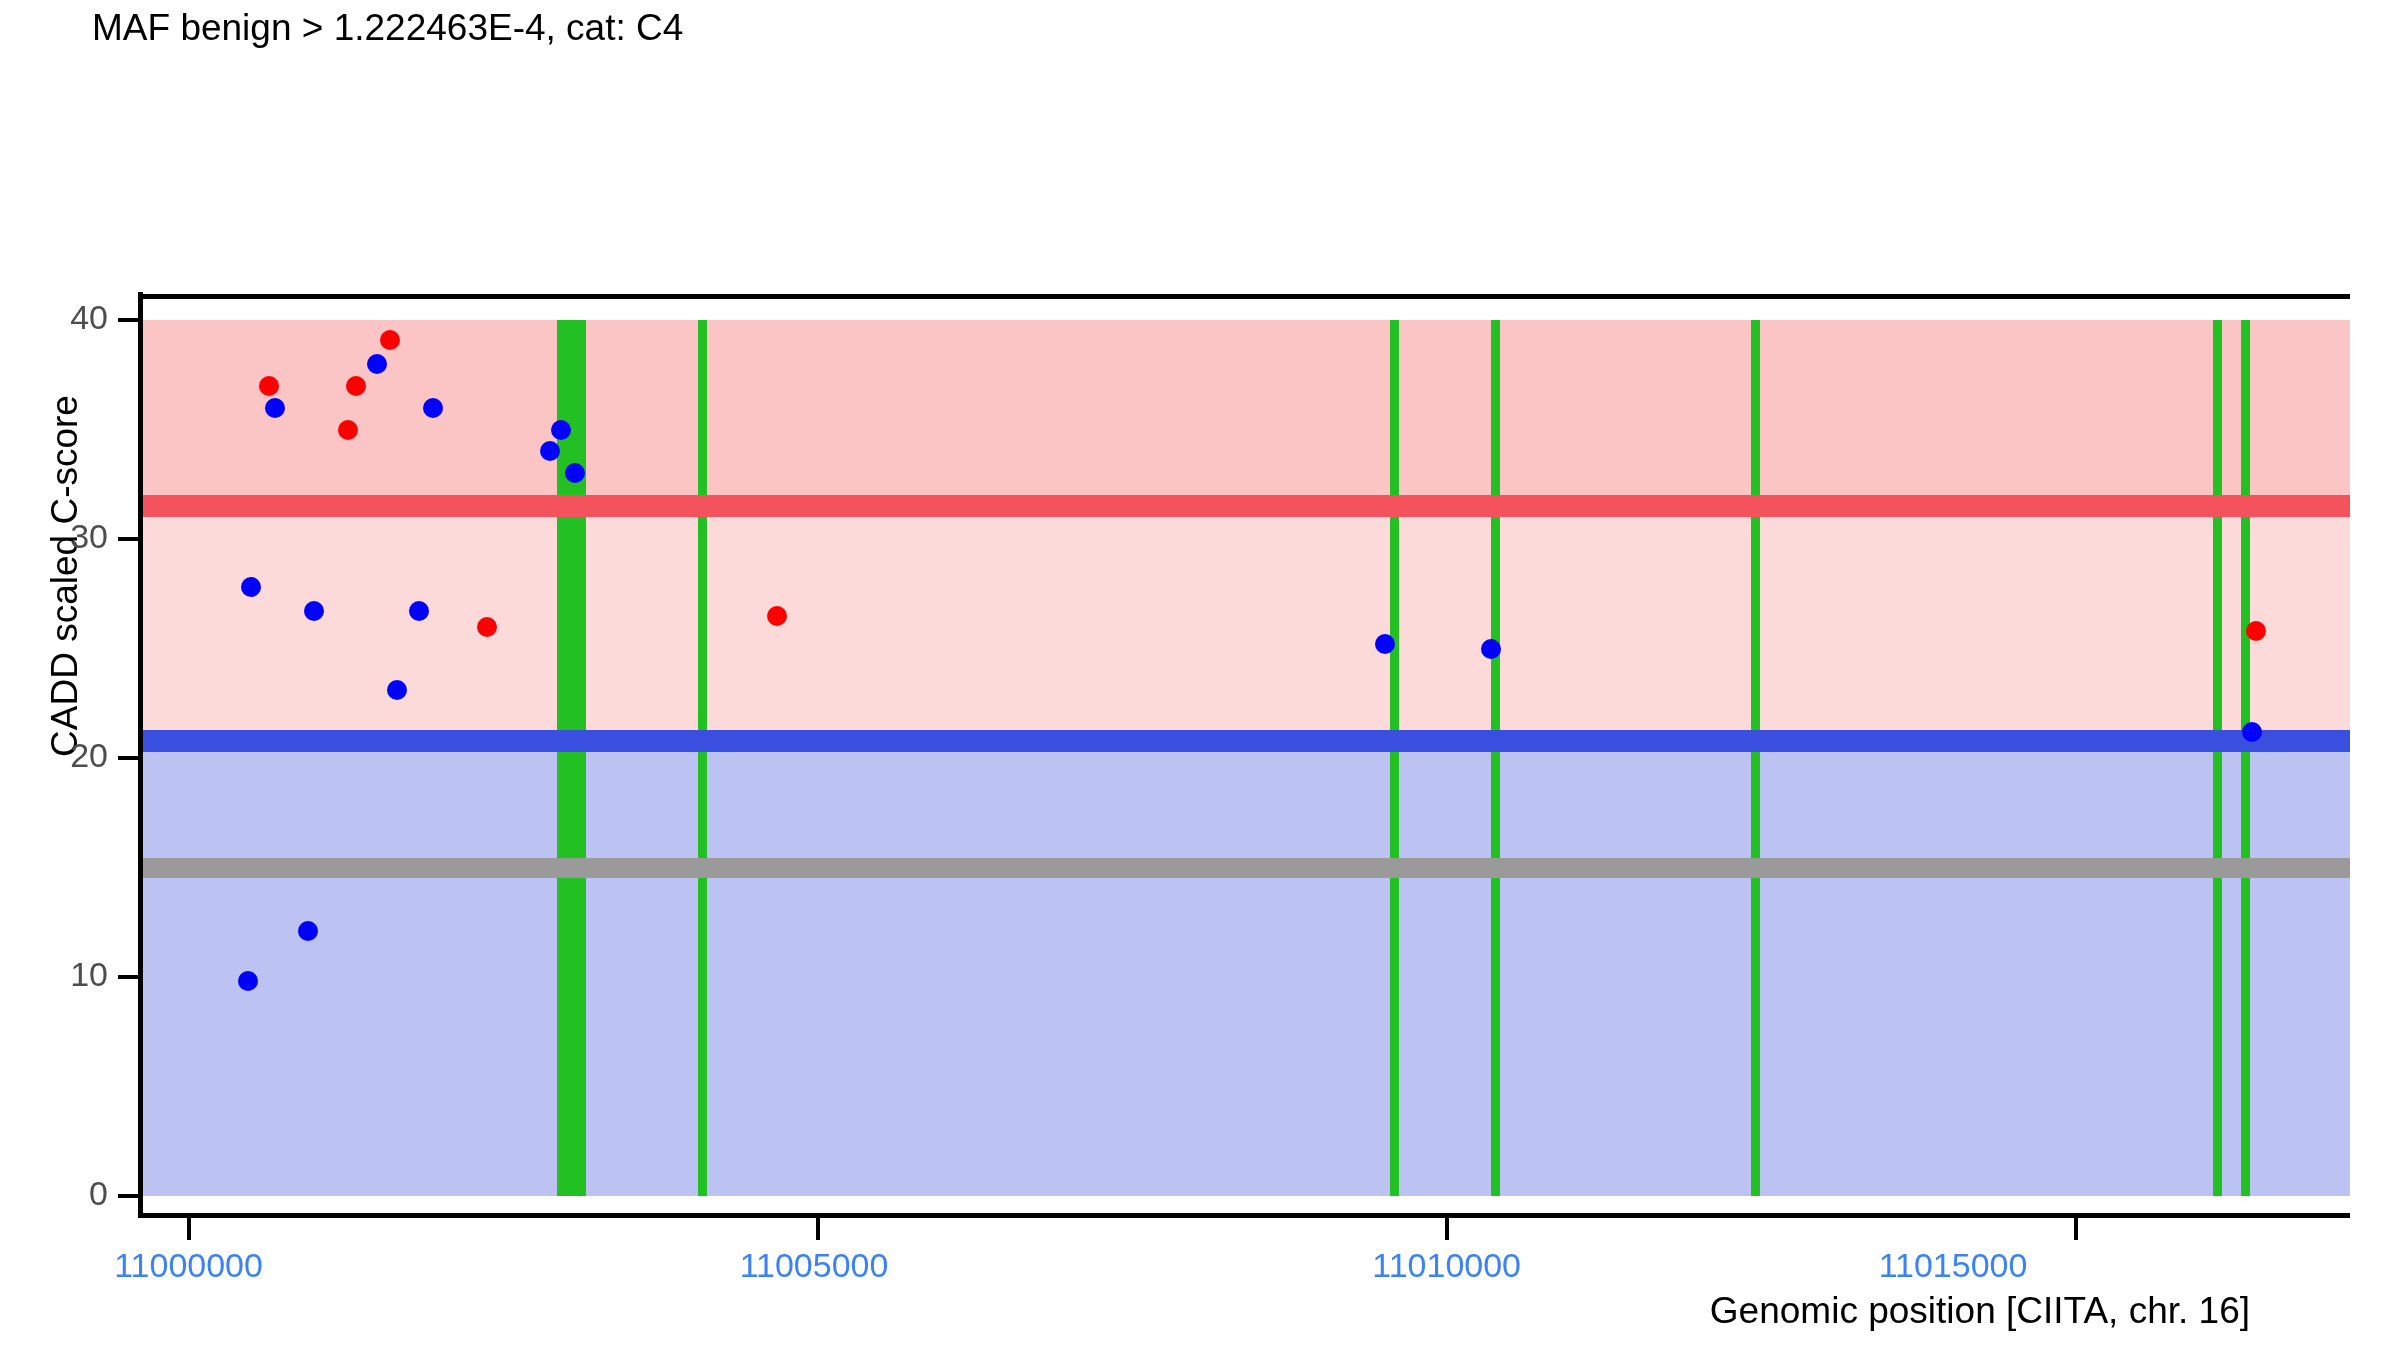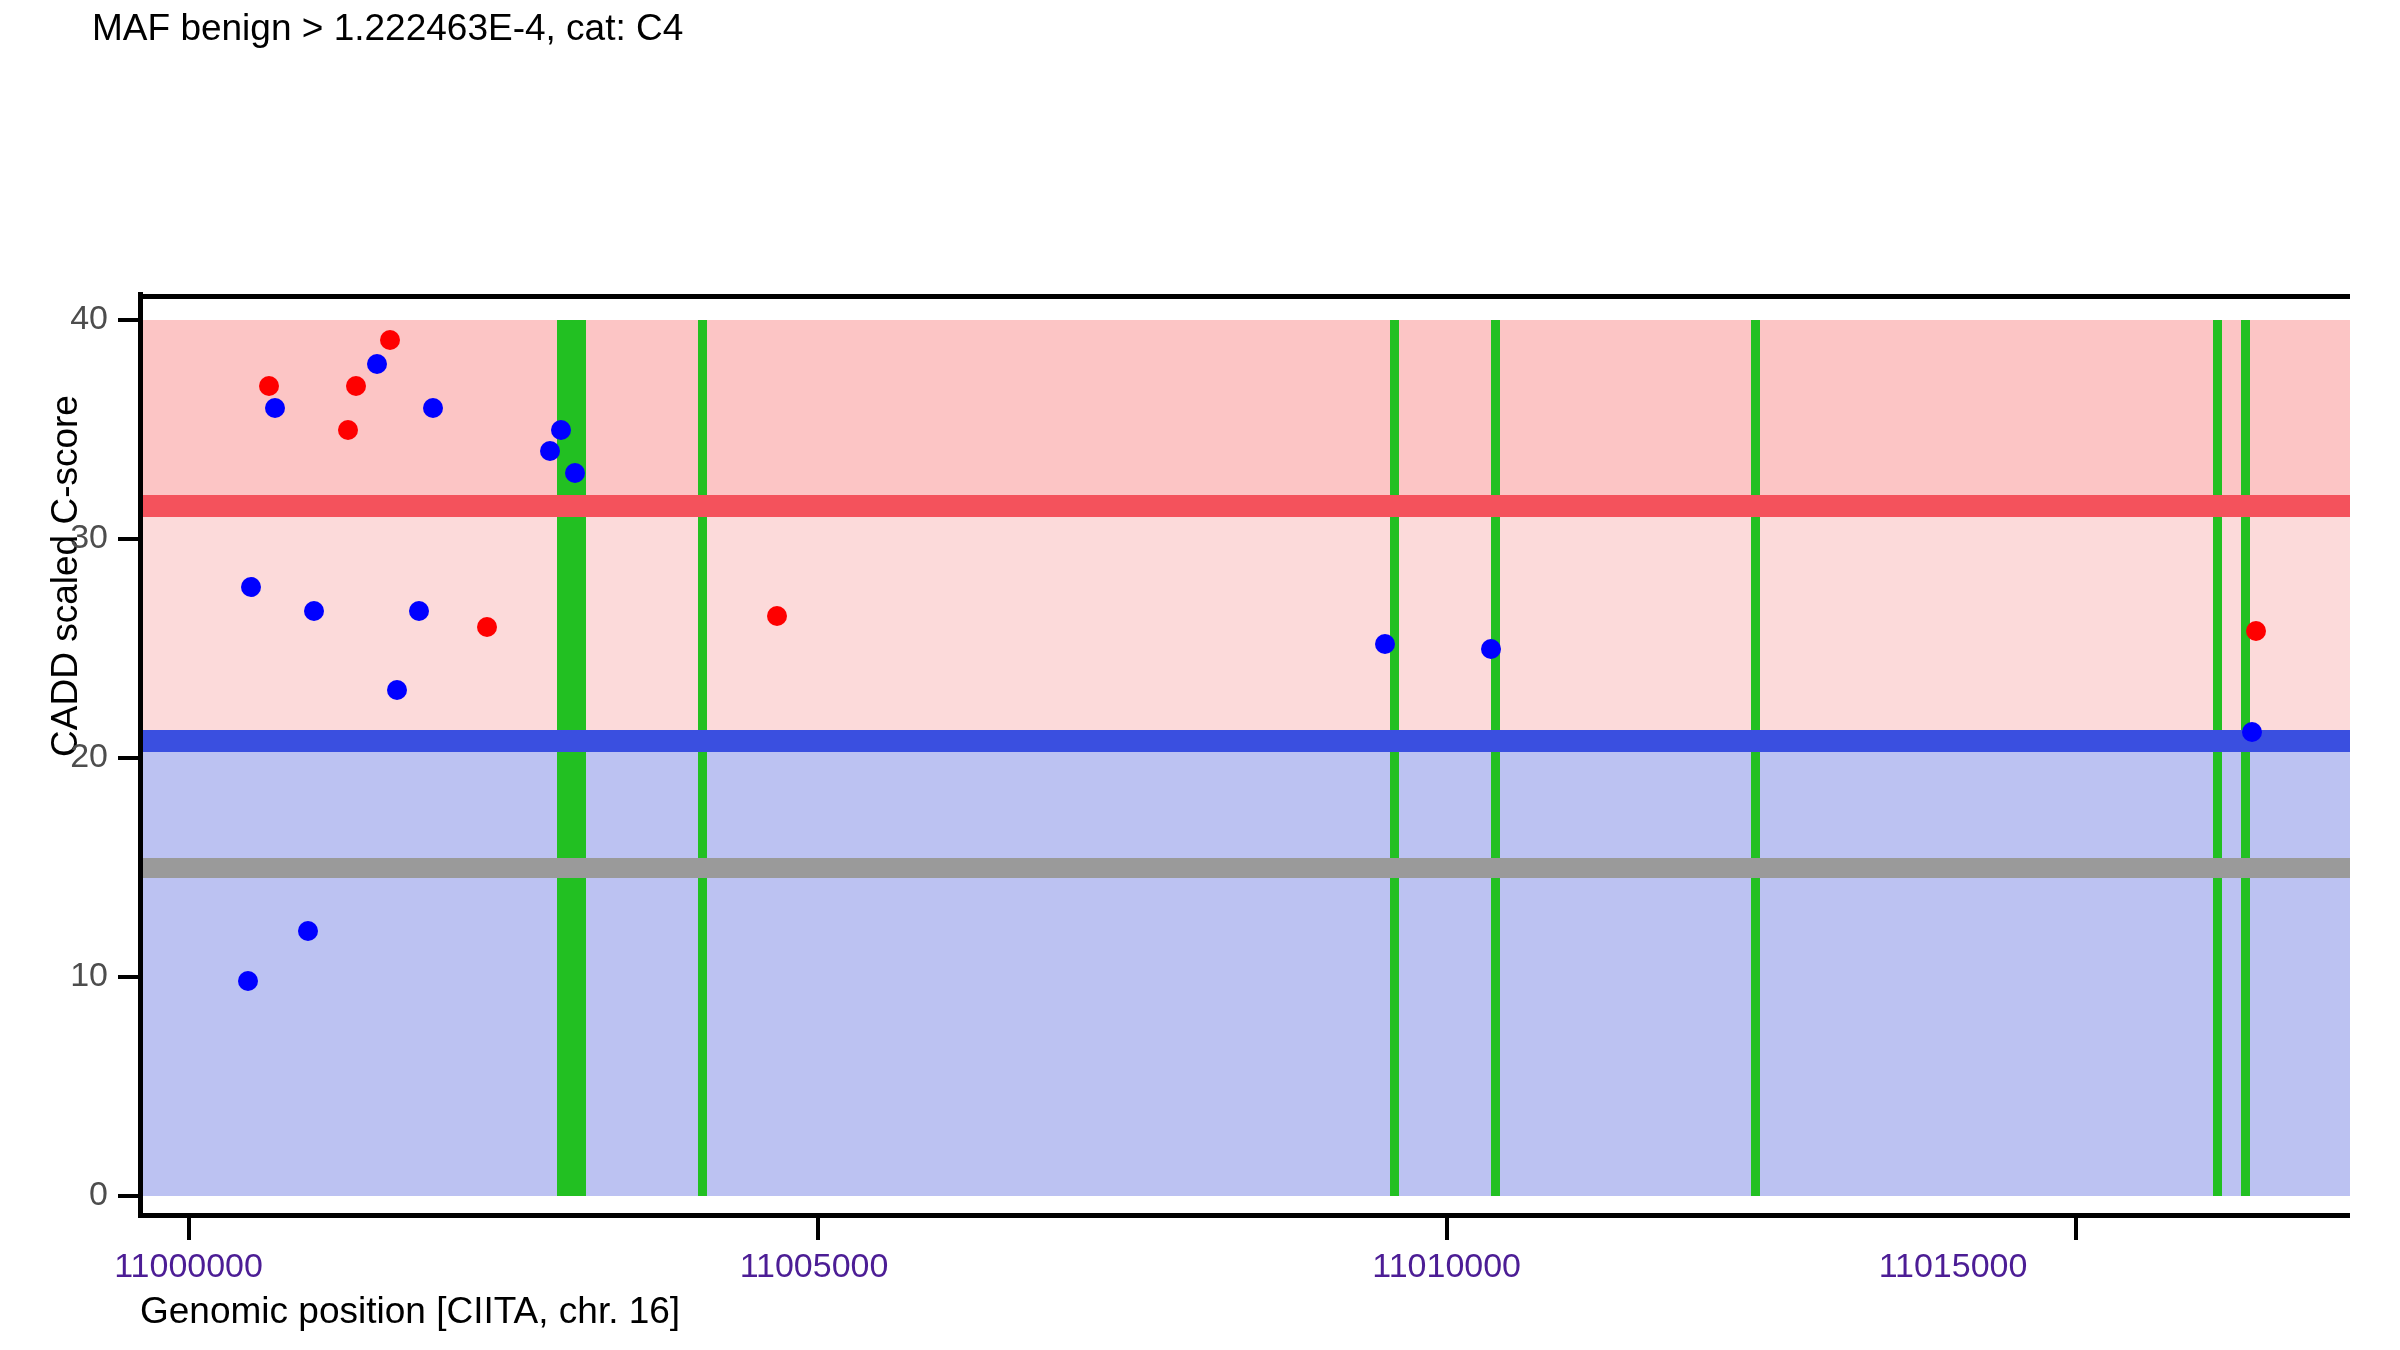--- a/index.html
+++ b/index.html
@@ -50,21 +50,21 @@
     transform: rotate(-90deg);
     transform-origin: center center;
     color: #000000;
     white-space: nowrap;
   }
   #x-axis-title {
     position: absolute;
     left: 140px;
     top: 1290px;
     width: 2110px;
-    text-align: left;
+    text-align: right;
     font-size: 37px;
     color: #000000;
     white-space: nowrap;
   }
 
   
   #panel {
     position: absolute;
     left: 142px;
     top: 297px;
@@ -158,21 +158,21 @@
     height: 22px;
     background: #000000;
   }
   .xlabel {
     position: absolute;
     top: 1246px;
     width: 300px;
     margin-left: -150px;
     text-align: center;
     font-size: 34px;
-    color: #4c1d95;
+    color: #3b82f6;
   }
 </style>
 </head>
 <body>
 
 <div id="title-block">
   <div class="title-line">MAF benign &gt; 1.222463E-4, cat: C4</div>
 </div>
 
 <div id="figure">

